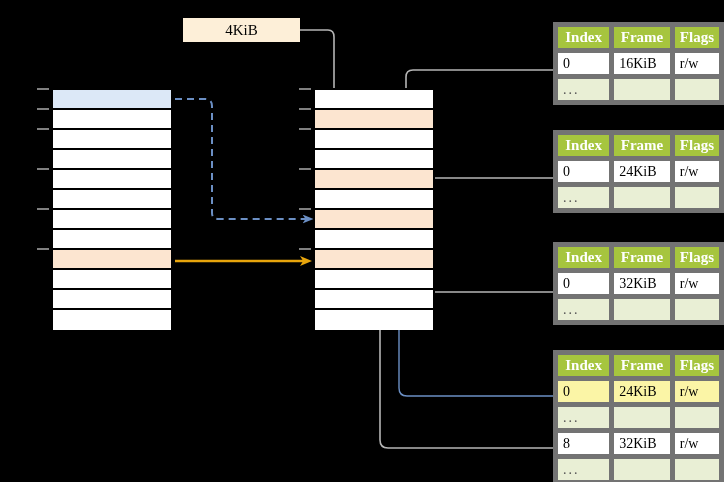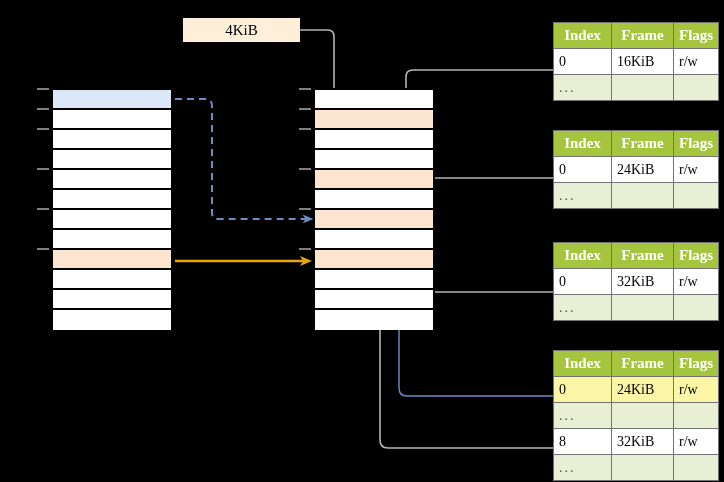--- a/index.html
+++ b/index.html
@@ -74,21 +74,21 @@
   
   .ptable {
     position: absolute;
     border-collapse: collapse;
     border-spacing: 0;
     background: #ffffff;
     font-size: 14px;
     table-layout: fixed;
   }
   .ptable th, .ptable td {
-    border: 1px solid #737373;
+    border: 5px solid #737373;
     padding: 1px 5px;
     height: 26px;
     box-sizing: border-box;
     text-align: left;
     font-weight: normal;
     color: #000000;
     overflow: hidden;
     white-space: nowrap;
   }
   .ptable th {

